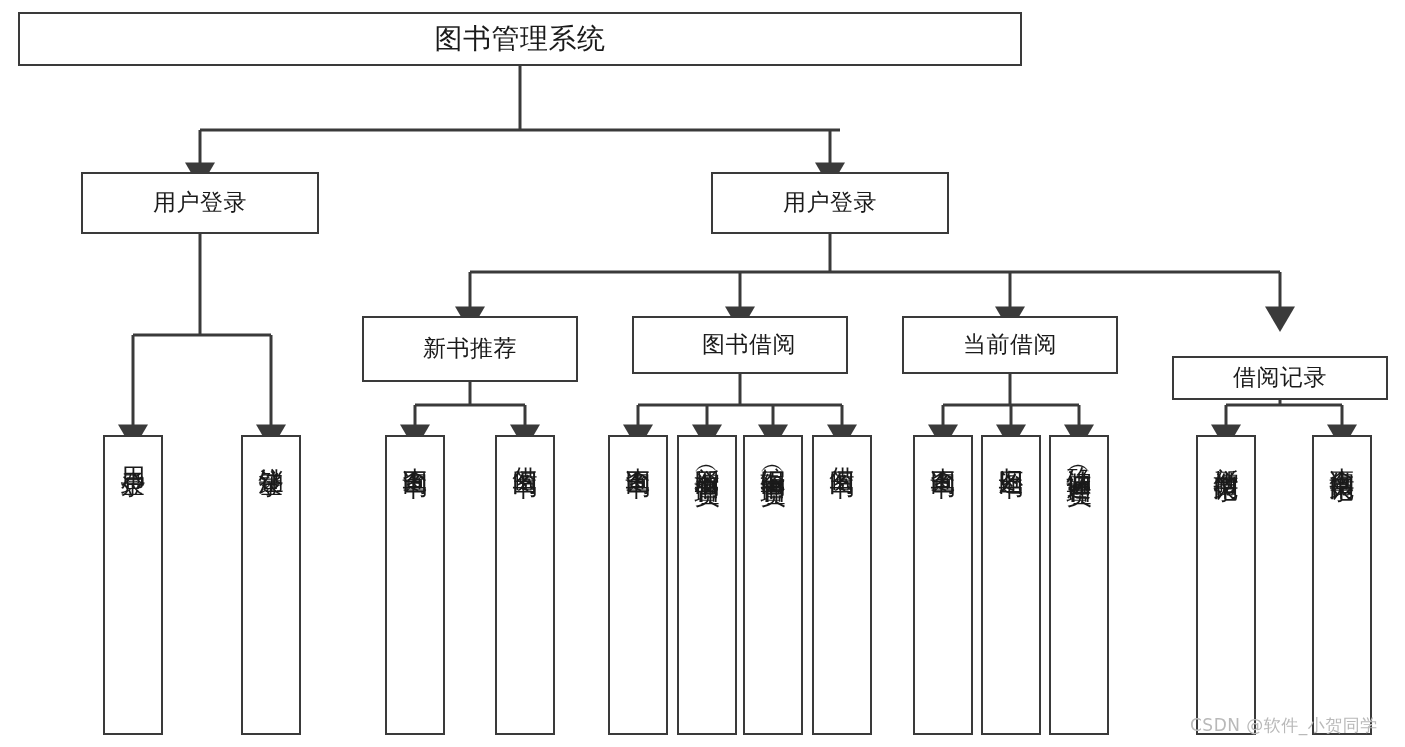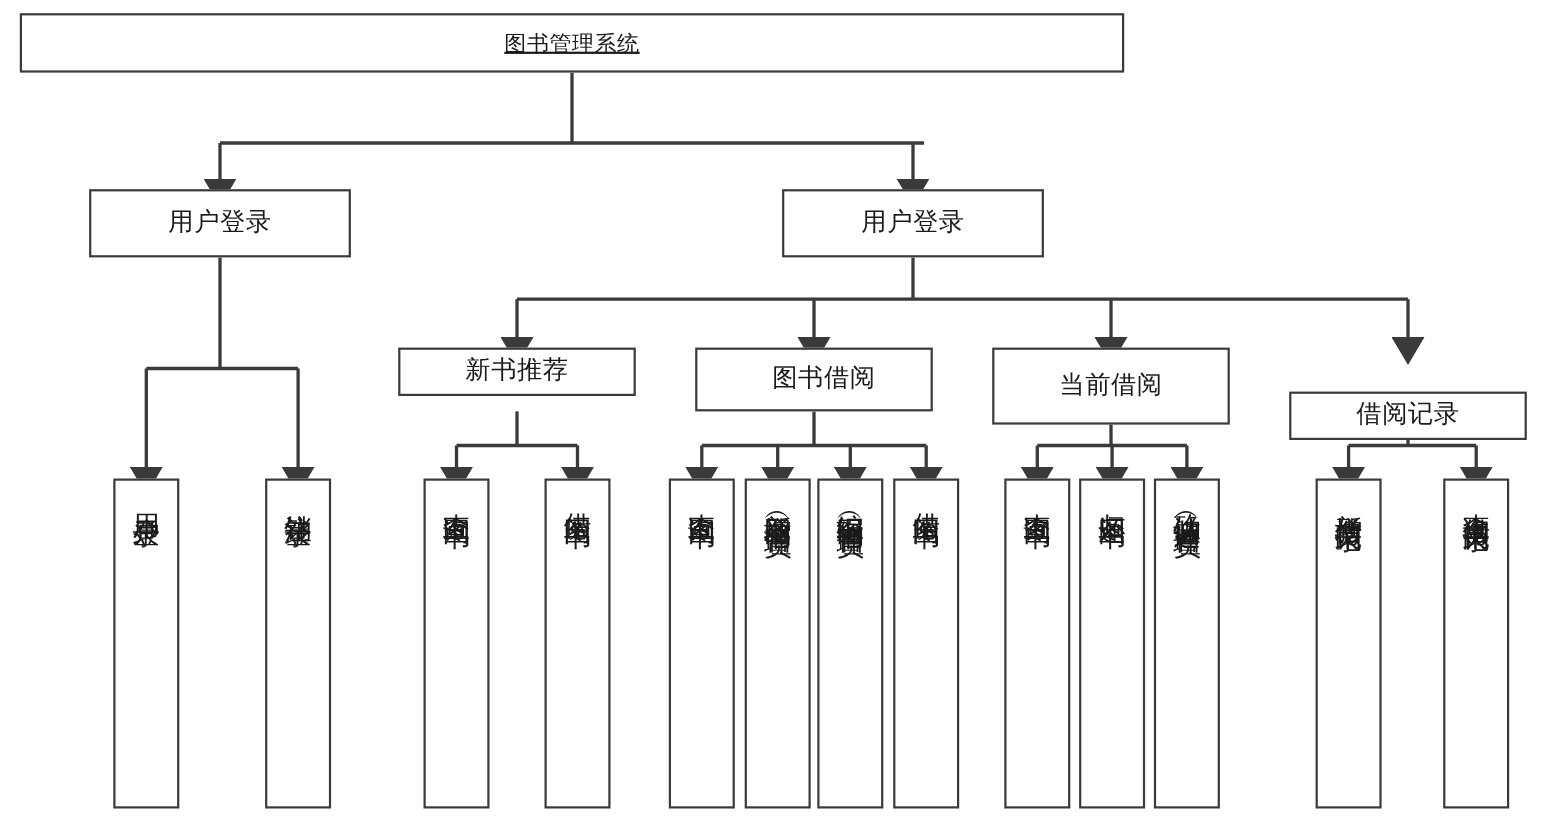--- a/index.html
+++ b/index.html
@@ -41,22 +41,21 @@
     text-align: center;
     line-height: 1.12;
     letter-spacing: 0.5px;
   }
   
   .node.h-node .node-label {
     font-size: 23px;
     writing-mode: horizontal-tb;
   }
   .node.root .node-label {
-    font-size: 20px;
-    text-decoration: underline;
+    font-size: 28px;
   }
   
   .node.v-node {
     align-items: flex-start;
     justify-content: center;
     padding-top: 10px;
   }
   .node.v-node .node-label {
     writing-mode: vertical-rl;
     text-orientation: upright;
@@ -133,27 +132,27 @@
     <span class="node-label">图书管理系统</span>
   </div>
 
   <div class="node h-node" style="left:81px; top:172px; width:238px; height:62px;">
     <span class="node-label">用户登录</span>
   </div>
   <div class="node h-node" style="left:711px; top:172px; width:238px; height:62px;">
     <span class="node-label">用户登录</span>
   </div>
 
-  <div class="node h-node" style="left:362px; top:316px; width:216px; height:44px;">
+  <div class="node h-node" style="left:362px; top:316px; width:216px; height:66px;">
     <span class="node-label">新书推荐</span>
   </div>
   <div class="node h-node" style="left:632px; top:316px; width:216px; height:58px;padding-left:18px;">
     <span class="node-label">图书借阅</span>
   </div>
-  <div class="node h-node" style="left:902px; top:316px; width:216px; height:70px;">
+  <div class="node h-node" style="left:902px; top:316px; width:216px; height:58px;">
     <span class="node-label">当前借阅</span>
   </div>
   <div class="node h-node" style="left:1172px; top:316px; width:216px; height:44px;margin-top:40px;">
     <span class="node-label">借阅记录</span>
   </div>
 
   <div class="node v-node" style="left:103px; top:435px; width:60px; height:300px;">
     <span class="node-label">用户登录</span>
   </div>
   <div class="node v-node" style="left:241px; top:435px; width:60px; height:300px;">
@@ -190,14 +189,15 @@
     <span class="node-label">确认归还（管理员）</span>
   </div>
 
   <div class="node v-node" style="left:1196px; top:435px; width:60px; height:300px;">
     <span class="node-label">新增借阅记录</span>
   </div>
   <div class="node v-node" style="left:1312px; top:435px; width:60px; height:300px;">
     <span class="node-label">查询借阅记录</span>
   </div>
 
+  <div class="watermark" style="left:1190px; top:714px;">CSDN @软件_小贺同学</div>
 
 </div>
 
 </body></html>

